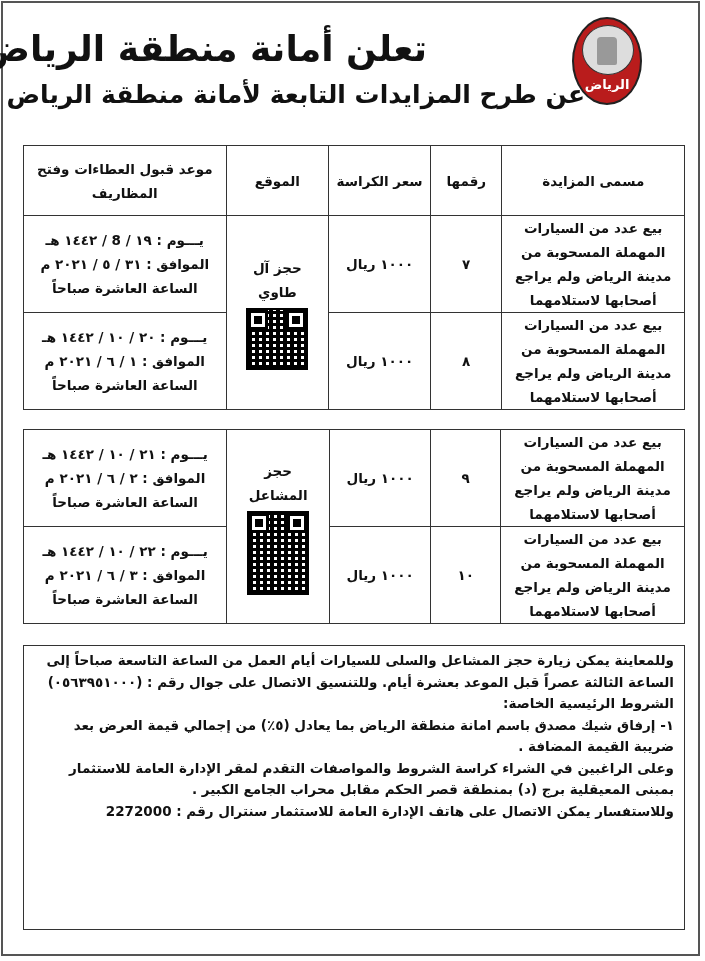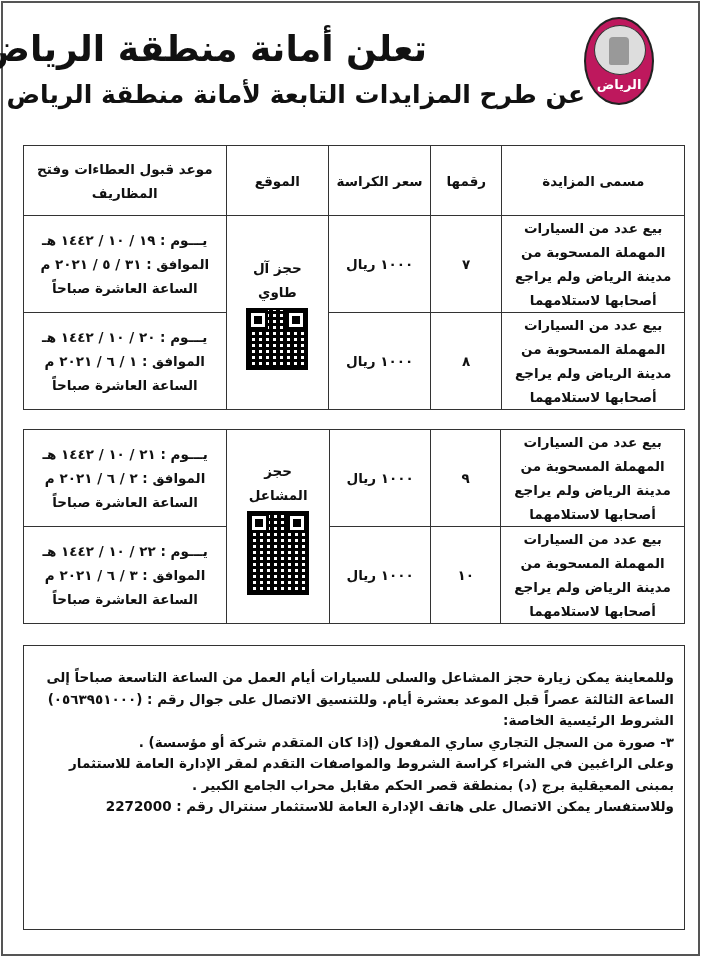--- a/index.html
+++ b/index.html
@@ -1,36 +1,36 @@
 <!DOCTYPE html>
 <html><head>
 <meta charset="utf-8">
 <style>
   html, body { margin:0; padding:0; background:#fff; }
   body { width:705px; height:961px; position:relative; overflow:hidden; font-family:"DejaVu Sans", sans-serif; color:#111; }
   .frame { position:absolute; left:1px; top:1px; width:699px; height:955px; border:2px solid #555; box-sizing:border-box; }
-  .logo { position:absolute; left:584px; top:17px; width:70px; height:88px; border-radius:50%; background:#be185d; border:2px solid #222; box-sizing:border-box; overflow:hidden; }
+  .logo { position:absolute; left:572px; top:17px; width:70px; height:88px; border-radius:50%; background:#b91c1c; border:2px solid #222; box-sizing:border-box; overflow:hidden; }
   .logo .inner { position:absolute; left:8px; top:6px; width:50px; height:48px; border-radius:50%; background:#ddd; border:1px solid #333; }
   .logo .emblem { position:absolute; left:23px; top:18px; width:20px; height:28px; background:#999; border-radius:4px 4px 2px 2px; }
   .logo .txt { position:absolute; left:0; right:0; top:58px; text-align:center; color:#fff; font-weight:bold; font-size:13px; }
   .title1 { position:absolute; right:278px; top:28px; font-size:36px; font-weight:bold; direction:rtl; white-space:nowrap; }
   .title2 { position:absolute; right:120px; top:80px; font-size:25px; font-weight:bold; direction:rtl; white-space:nowrap; }
   table { position:absolute; border-collapse:collapse; direction:rtl; font-weight:bold; font-size:13.5px; }
   td, th { border:1.5px solid #333; text-align:center; vertical-align:middle; padding:0 6px; line-height:24px; }
   th { font-weight:bold; }
   .t1 { left:23px; top:145px; width:662px; }
   .t2 { left:23px; top:429px; width:662px; }
   .c-name { width:178px; } .c-num { width:60px; } .c-price { width:92px; } .c-loc { width:92px; } .c-date { width:200px; }
   .qr { width:58px; height:58px; margin:4px auto 0; background:
       repeating-linear-gradient(90deg,#000 0 4px,#fff 4px 7px),
       repeating-linear-gradient(0deg,#000 0 3px,#fff 3px 6px);
       background-blend-mode:multiply; position:relative; border:2px solid #000; }
   .qr::before, .qr::after { content:""; position:absolute; width:14px; height:14px; border:3px solid #000; background:#fff; box-shadow: inset 0 0 0 3px #fff, inset 0 0 0 7px #000; }
   .qr::before { left:0; top:0; } .qr::after { right:0; top:0; }
-  .terms { position:absolute; left:23px; top:645px; width:662px; height:285px; border:1.5px solid #333; box-sizing:border-box; padding:21px 10px; direction:rtl; font-weight:bold; font-size:13.5px; line-height:21.5px; }
+  .terms { position:absolute; left:23px; top:645px; width:662px; height:285px; border:1.5px solid #333; box-sizing:border-box; padding:4px 10px; direction:rtl; font-weight:bold; font-size:13.5px; line-height:21.5px; }
   .terms p { margin:0; }
 </style>
 </head>
 <body>
 
 <div class="frame"></div>
 
 <div class="logo">
   <div class="inner"></div>
   <div class="emblem"></div>
@@ -51,21 +51,21 @@
   </tr>
   <tr style="height:94px">
     <td>بيع عدد من السيارات المهملة المسحوبة من مدينة الرياض ولم يراجع أصحابها لاستلامهما</td>
     <td>٧</td>
     <td>١٠٠٠ ريال</td>
     <td rowspan="2">
       <div>حجز آل طاوي</div>
       <div class="qr"></div>
     </td>
     <td>
-      <div>يـــوم : ١٩ / ١٠ / ١٤٤٢ هـ</div>
+      <div>يـــوم : ١٩ / 8 / ١٤٤٢ هـ</div>
       <div>الموافق : ٣١ / ٥ / ٢٠٢١ م</div>
       <div>الساعة العاشرة صباحاً</div>
     </td>
   </tr>
   <tr style="height:90px">
     <td>بيع عدد من السيارات المهملة المسحوبة من مدينة الرياض ولم يراجع أصحابها لاستلامهما</td>
     <td>٨</td>
     <td>١٠٠٠ ريال</td>
     <td>
       <div>يـــوم : ٢٠ / ١٠ / ١٤٤٢ هـ</div>
@@ -101,16 +101,16 @@
       <div>الموافق : ٣ / ٦ / ٢٠٢١ م</div>
       <div>الساعة العاشرة صباحاً</div>
     </td>
   </tr>
 </tbody>
   </table>
 
 <div class="terms">
   <p>وللمعاينة يمكن زيارة حجز المشاعل والسلى للسيارات أيام العمل من الساعة التاسعة صباحاً إلى الساعة الثالثة عصراً قبل الموعد بعشرة أيام. وللتنسيق الاتصال على جوال رقم : (٠٥٦٣٩٥١٠٠٠)</p>
   <p>الشروط الرئيسية الخاصة:</p>
-  <p>٣- صورة من السجل التجاري ساري المفعول (إذا كان المتقدم شركة أو مؤسسة) .</p>
+  <p>١- إرفاق شيك مصدق باسم امانة منطقة الرياض بما يعادل (٥٪) من إجمالي قيمة العرض بعد ضريبة القيمة المضافة .</p>
   <p>وعلى الراغبين في الشراء كراسة الشروط والمواصفات التقدم لمقر الإدارة العامة للاستثمار بمبنى المعيقلية برج (د) بمنطقة قصر الحكم مقابل محراب الجامع الكبير .</p>
   <p>وللاستفسار يمكن الاتصال على هاتف الإدارة العامة للاستثمار سنترال رقم : 2272000</p>
 </div>
 
 </body></html>

